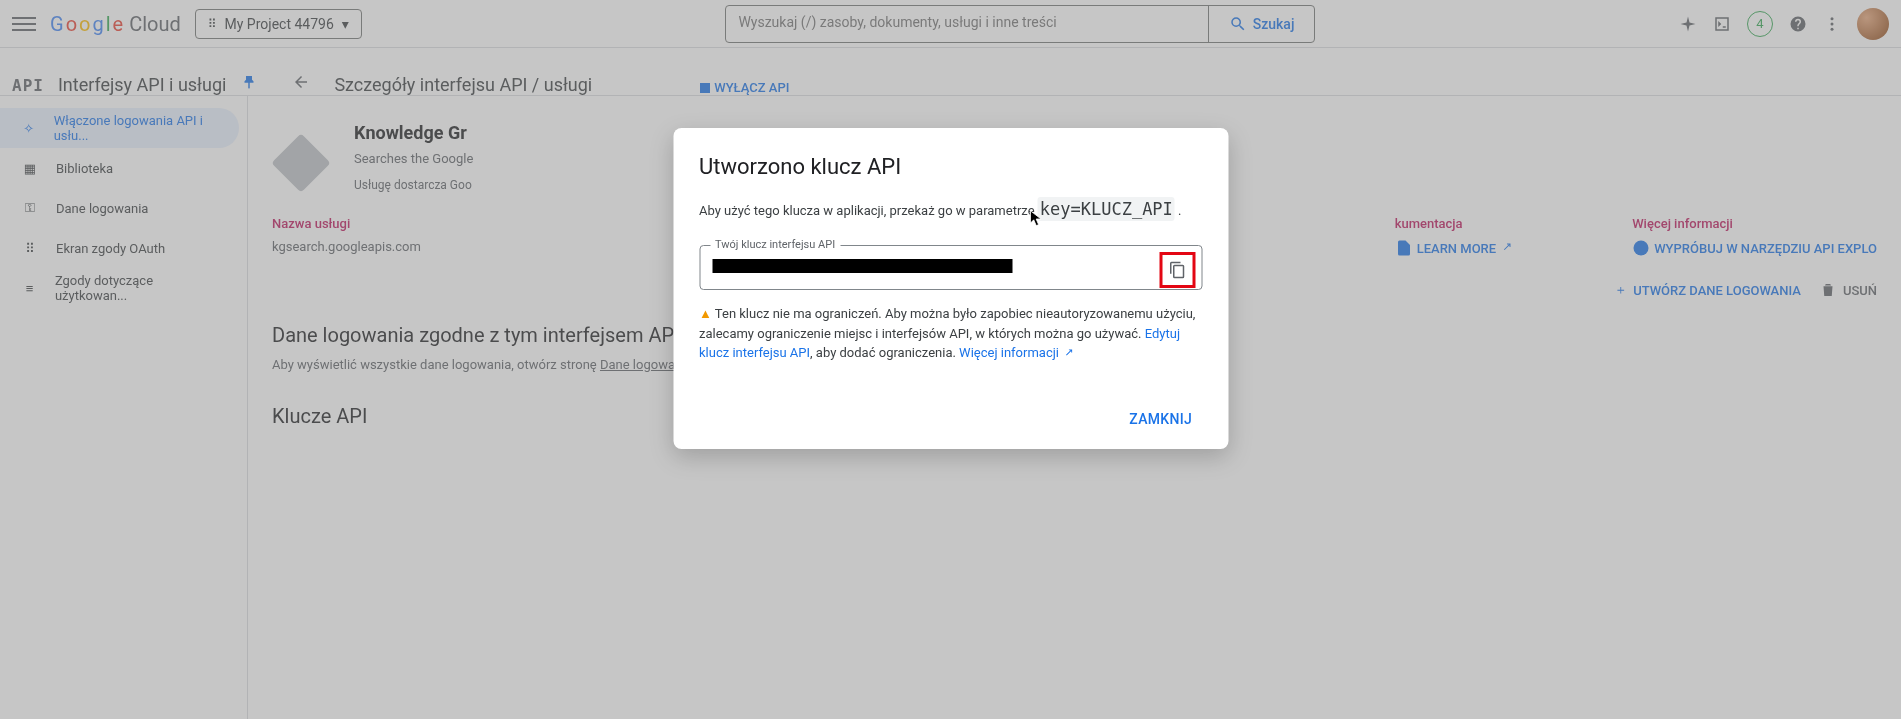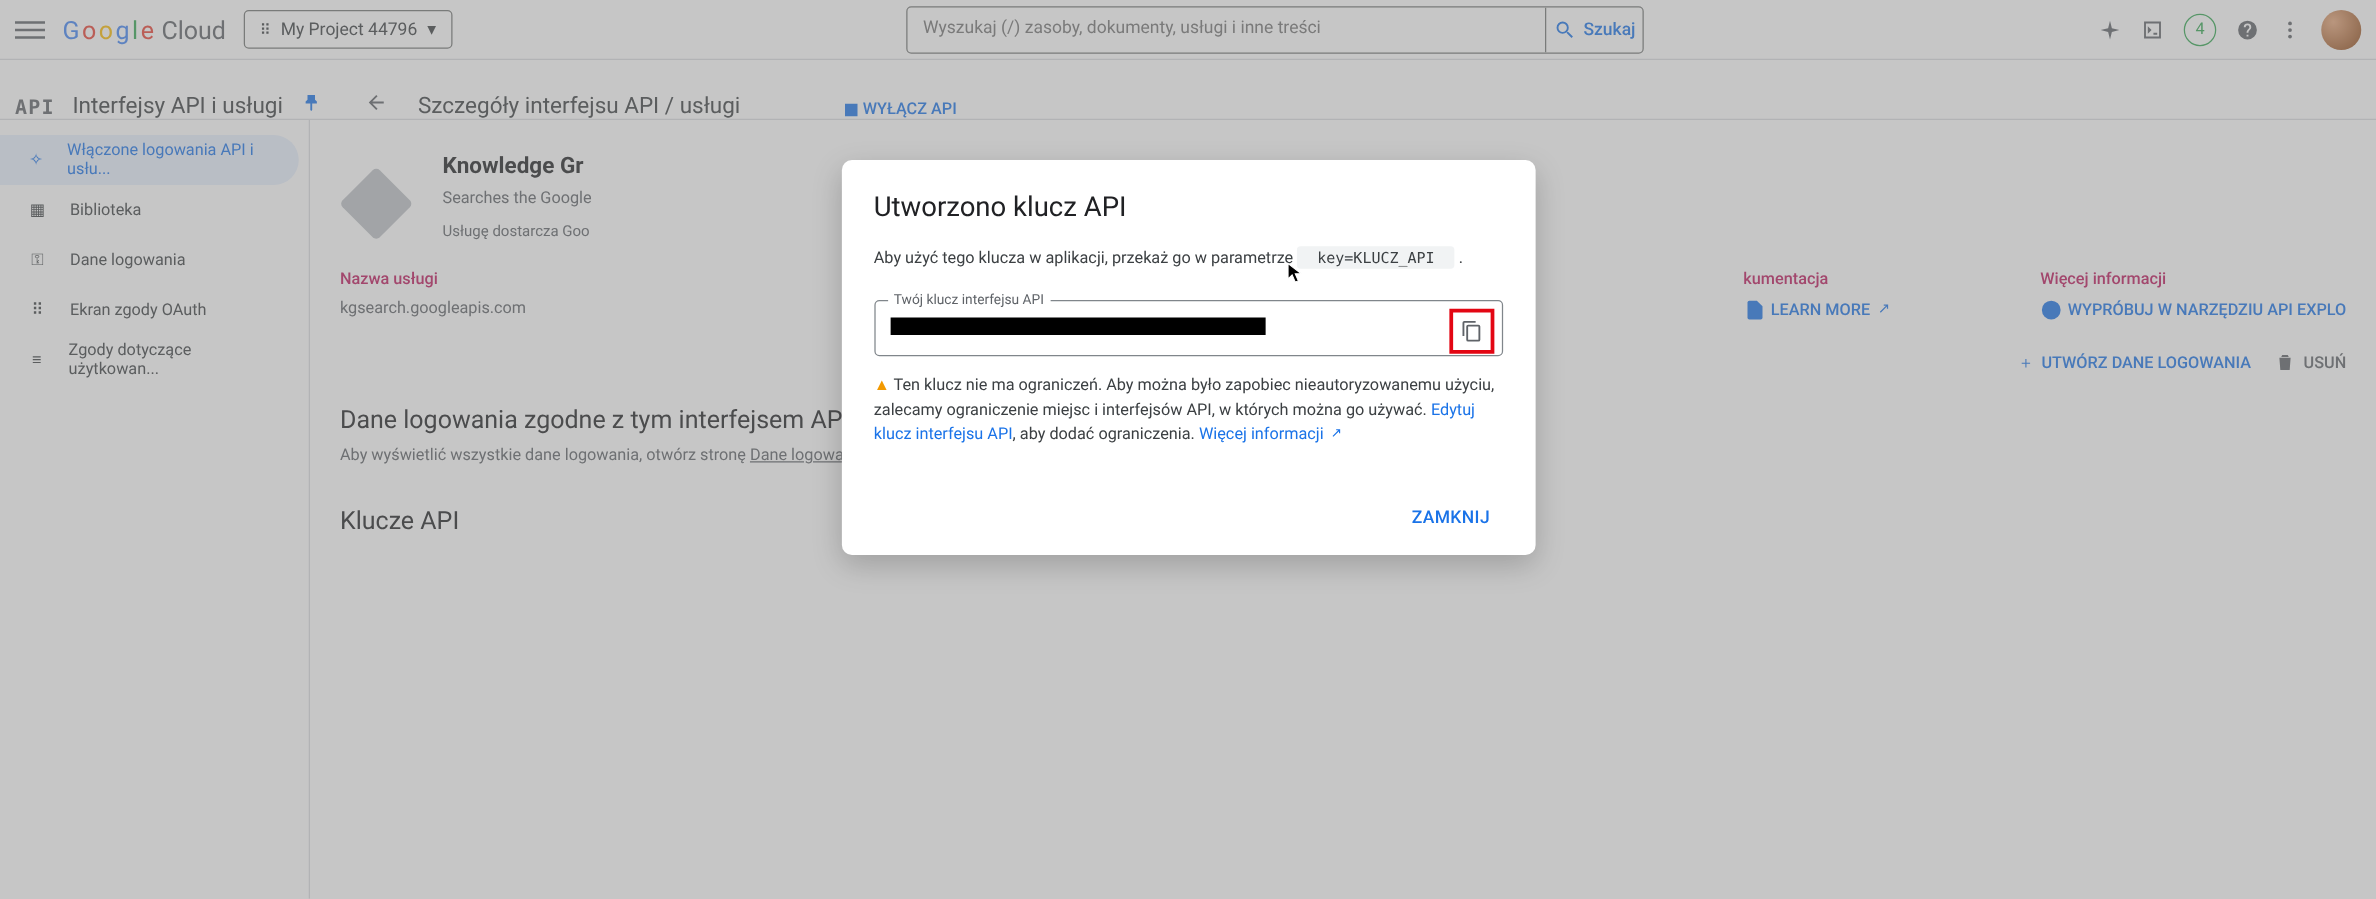--- a/index.html
+++ b/index.html
@@ -9,32 +9,32 @@
 .ham{width:24px;height:24px;display:flex;flex-direction:column;justify-content:center;gap:4px;cursor:pointer}
 .ham span{height:2px;background:#5f6368}
 .logo{display:flex;align-items:center;gap:2px;font-size:20px}
 .logo .g1{color:#4285f4}.logo .g2{color:#ea4335}.logo .g3{color:#fbbc04}.logo .g4{color:#4285f4}.logo .g5{color:#34a853}.logo .g6{color:#ea4335}
 .logo .cloud{color:#5f6368;font-weight:400;margin-left:4px}
 .proj{display:flex;align-items:center;gap:8px;border:1px solid #747775;border-radius:4px;padding:6px 12px;font-size:14px;color:#3c4043;cursor:pointer}
 .proj .dots{font-size:12px}
 .search-wrap{flex:1;display:flex;justify-content:center}
 .search{display:flex;align-items:flex-start;width:590px;border:1px solid #747775;border-radius:4px;overflow:hidden}
 .search input{flex:1;border:none;padding:8px 12px;font-size:14px;outline:none;background:transparent}
-.search .sbtn{display:flex;align-items:center;gap:6px;padding:0 6px;border-left:1px solid #747775;color:#1a73e8;font-weight:500;font-size:14px;cursor:pointer;height:36px}
+.search .sbtn{display:flex;align-items:center;gap:6px;padding:0 20px;border-left:1px solid #747775;color:#1a73e8;font-weight:500;font-size:14px;cursor:pointer;height:36px}
 .ticons{display:flex;align-items:center;gap:16px;color:#5f6368}
 .ticons .ic{cursor:pointer;display:flex;align-items:center;justify-content:center}
 .circ4{width:26px;height:26px;border:1.5px solid #34a853;border-radius:50%;display:flex;align-items:center;justify-content:center;font-size:13px;color:#34a853}
 .avatar{width:32px;height:32px;border-radius:50%;background:radial-gradient(circle at 30% 30%,#e8a87c,#8b4513)}
 .sub{height:48px;display:flex;align-items:flex-end;padding:0 0 0 12px;gap:14px;border-bottom:1px solid #dadce0}
 .api-lbl{font-family:monospace;font-weight:700;color:#5f6368;font-size:16px;letter-spacing:1px}
 .sub-title{font-size:18px;color:#3c4043;margin-left:0}
 .pin{color:#1a73e8}
 .back{margin-left:20px;color:#5f6368;cursor:pointer}
 .det{font-size:18px;color:#3c4043;margin-left:10px}
-.disable{color:#1a73e8;font-size:13px;font-weight:500;display:flex;align-items:center;gap:4px;margin-left:70px;cursor:pointer}
+.disable{color:#1a73e8;font-size:13px;font-weight:500;display:flex;align-items:center;gap:4px;margin-left:94px;cursor:pointer}
 .disable .sq{width:10px;height:10px;background:#1a73e8}
 .layout{display:flex;height:calc(100vh - 96px)}
 .side{width:248px;border-right:1px solid #dadce0;padding-top:12px}
 .sitem{display:flex;align-items:center;gap:16px;padding:0 20px;height:40px;font-size:13px;color:#3c4043;cursor:pointer;border-radius:0 20px 20px 0;margin-right:8px}
 .sitem.active{background:#e8f0fe;color:#1a73e8}
 .sitem .sic{width:20px;text-align:center}
 .main{flex:1;padding:26px 24px;overflow:auto}
 .hrow{display:flex;gap:24px;align-items:flex-end}
 .dicon{width:42px;height:42px;background:#bdc1c6;transform:rotate(45deg);border-radius:4px;margin:8px}
 .hinfo h2{font-size:18px;color:#202124;margin-bottom:8px}
@@ -50,21 +50,21 @@
 .act{color:#1a73e8;font-weight:500;font-size:13px;display:flex;align-items:center;gap:6px;cursor:pointer}
 .act.del{color:#5f6368}
 .sec h3{font-size:20px;color:#202124;margin-bottom:10px;font-weight:400}
 .sec p{font-size:13px;color:#5f6368}
 .sec a{color:#5f6368;text-decoration:underline}
 .sec2{margin-top:32px}
 
 .modal{position:fixed;z-index:10;left:50%;top:128px;transform:translateX(-50%);width:555px;background:#fff;border-radius:8px;box-shadow:0 8px 24px rgba(0,0,0,.2);padding:26px 26px 14px}
 .modal h2{font-size:22px;color:#202124;font-weight:400;margin-bottom:20px}
 .modal .mp{font-size:13px;color:#3c4043;margin-bottom:26px}
-.modal code{background:#f1f3f4;padding:2px 16px;border-radius:3px;font-family:monospace;font-size:12px}
+.modal code{background:#f1f3f4;padding:2px 2px;border-radius:3px;font-family:monospace;font-size:17px}
 .field{position:relative;border:1px solid #80868b;border-radius:4px;padding:12px 44px 12px 12px;margin-bottom:14px}
 .flabel{position:absolute;top:-8px;left:10px;background:#fff;padding:0 5px;font-size:11px;color:#5f6368}
 .keyval{display:inline-block;width:300px;height:14px;background:#000}
 .copy{position:absolute;right:6px;top:6px;width:36px;height:36px;border:3px solid #e30613;display:flex;align-items:center;justify-content:center;cursor:pointer;color:#5f6368}
 .warn{font-size:13px;color:#3c4043;line-height:1.5}
 .warn .wic{color:#f29900}
 .warn a{color:#1a73e8;text-decoration:none}
 .mact{display:flex;justify-content:flex-end;margin-top:40px}
 .mclose{color:#1a73e8;font-weight:500;font-size:14px;padding:8px 10px;cursor:pointer;letter-spacing:.3px}
 svg{width:18px;height:18px;fill:currentColor}

